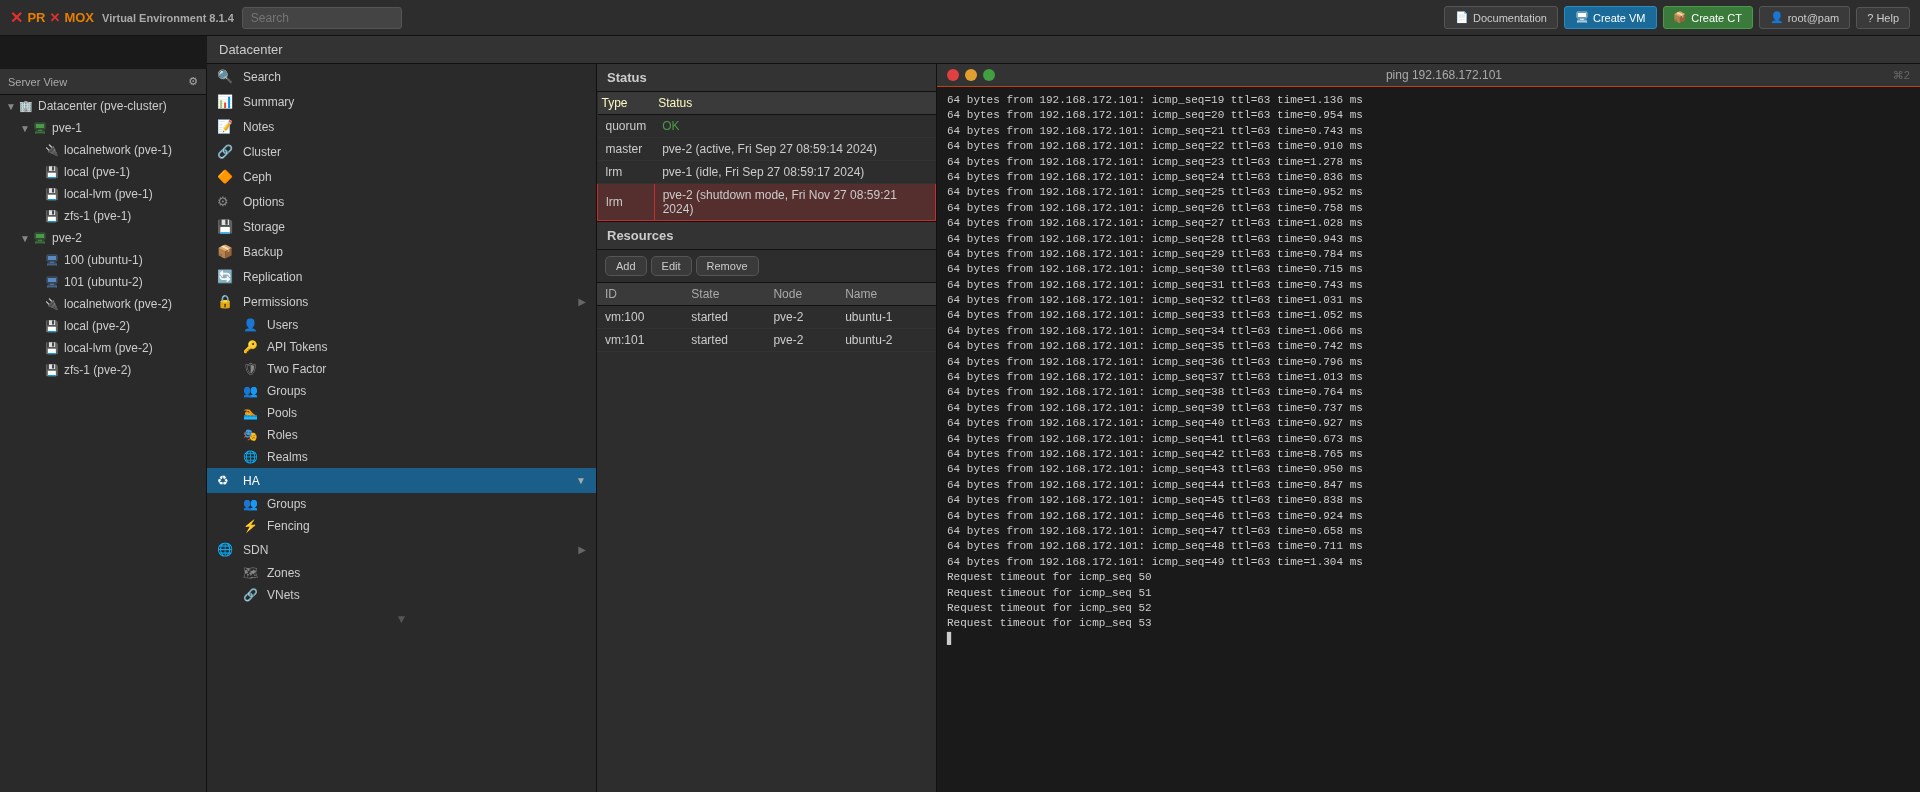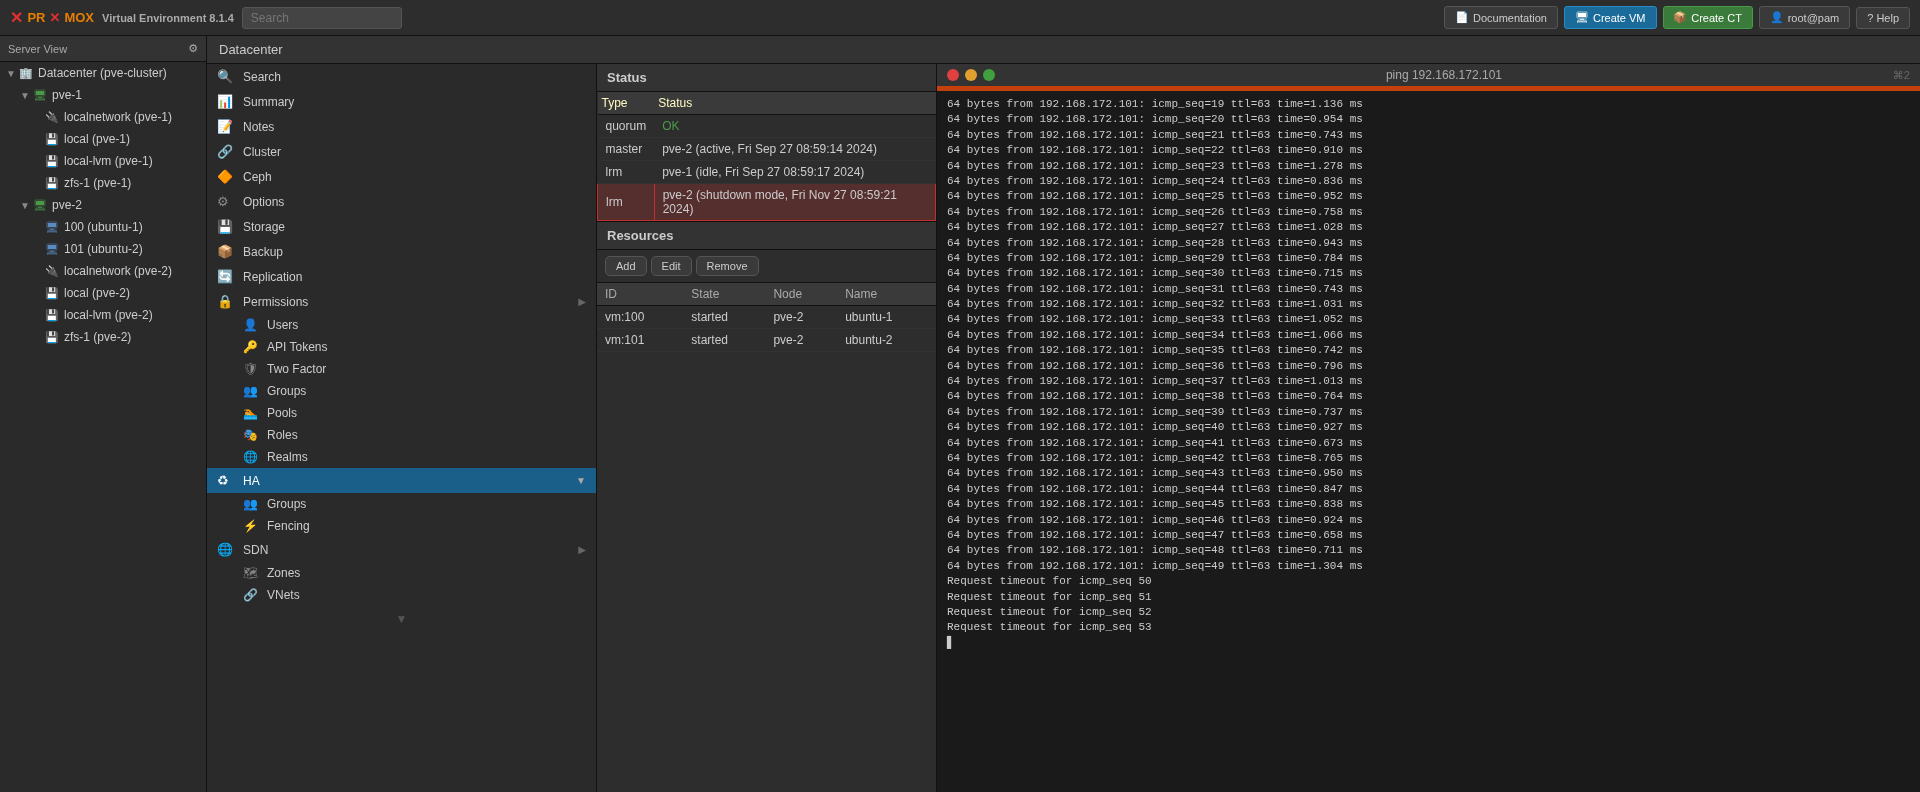--- a/index.html
+++ b/index.html
@@ -13,21 +13,21 @@
     .topbar-btn { background: #3a3a3a; border: 1px solid #555; color: #ccc; padding: 4px 10px; border-radius: 3px; font-size: 11px; cursor: pointer; display: flex; align-items: center; gap: 4px; }
     .topbar-btn.blue { background: #1a6b9a; border-color: #2a8bc4; color: #fff; }
     .topbar-btn.green { background: #3a7a3a; border-color: #4a9a4a; color: #fff; }
     .topbar-btn.user { background: #3a3a3a; }
     .help-btn { background: #3a3a3a; border: 1px solid #555; color: #ccc; padding: 4px 10px; border-radius: 3px; font-size: 11px; cursor: pointer; }
 
     
     .main-layout { display: flex; height: calc(792px - 36px); }
 
     
-    .sidebar { width: 207px; background: #2a2a2a; border-right: 1px solid #111; display: flex; flex-direction: column; overflow-y: auto; }
+    .sidebar { width: 207px; background: #2a2a2a; border-right: 1px solid #111; display: flex; flex-direction: column; overflow-y: auto; margin-top: 33px; }
     .sidebar-header { display: flex; align-items: center; justify-content: space-between; padding: 6px 8px; background: #333; border-bottom: 1px solid #111; font-size: 11px; color: #aaa; }
     .tree-item { display: flex; align-items: center; padding: 3px 6px; cursor: pointer; color: #ccc; font-size: 12px; }
     .tree-arrow { width: 12px; font-size: 10px; color: #888; }
     .tree-icon { width: 16px; height: 16px; margin-right: 4px; display: inline-flex; align-items: center; justify-content: center; font-size: 11px; }
     .icon-datacenter { color: #e67e00; }
     .icon-node { color: #4a9a4a; }
     .icon-net { color: #5a8abf; }
     .icon-storage { color: #888; }
     .icon-vm { color: #5a8abf; }
 
@@ -59,21 +59,21 @@
     .status-table tr.highlighted td { background: rgba(180,50,50,0.3); border: 1px solid #c03030; }
     .resources-header { padding: 6px 10px; font-size: 13px; font-weight: bold; color: #ccc; background: #333; border-bottom: 1px solid #111; border-top: 1px solid #111; }
     .resources-toolbar { display: flex; gap: 4px; padding: 6px 8px; background: #2d2d2d; border-bottom: 1px solid #111; }
     .res-btn { background: #3a3a3a; border: 1px solid #555; color: #ccc; padding: 3px 10px; border-radius: 5px; font-size: 11px; cursor: pointer; }
     .resources-table { width: 100%; border-collapse: collapse; font-size: 12px; }
     .resources-table th { text-align: left; padding: 4px 8px; background: #3a3a3a; color: #aaa; border-bottom: 1px solid #111; font-weight: normal; }
     .resources-table td { padding: 4px 8px; border-bottom: 1px solid #333; color: #ccc; }
 
     
     .terminal-panel { flex: 1; background: #1a1a1a; display: flex; flex-direction: column; }
-    .terminal-titlebar { display: flex; align-items: center; justify-content: space-between; padding: 4px 10px; background: #333; border-bottom: 5px solid #c2410c; gap: 40px; }
+    .terminal-titlebar { display: flex; align-items: center; justify-content: space-between; padding: 4px 10px; background: #333; border-bottom: 1px solid #c2410c; gap: 40px; }
     .terminal-controls { display: flex; gap: 6px; align-items: center; }
     .term-btn { width: 12px; height: 12px; border-radius: 50%; display: inline-block; }
     .term-btn.red { background: #e04040; }
     .term-btn.yellow { background: #e0a030; }
     .term-btn.green { background: #40a040; }
     .terminal-title { color: #aaa; font-size: 12px; }
     .terminal-close { color: #666; font-size: 11px; }
     .terminal-body { flex: 1; padding: 6px 10px; font-family: 'Courier New', monospace; font-size: 11px; color: #ccc; background: #1a1a1a; overflow-y: auto; line-height: 1.4; }
     .terminal-line { white-space: pre; }
     .cursor-line::after { content: '▋'; animation: blink 1s infinite; }

